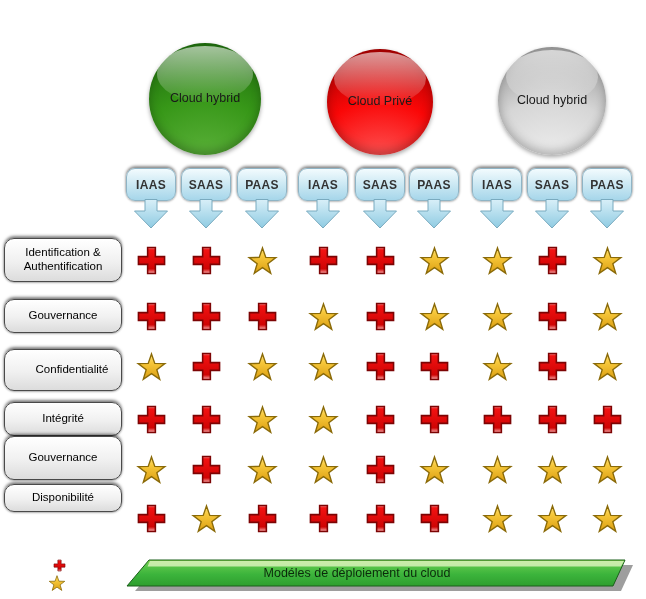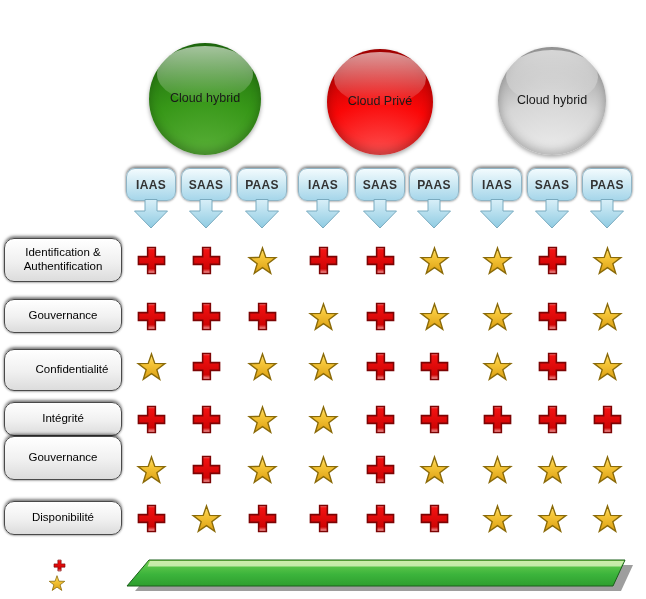--- a/index.html
+++ b/index.html
@@ -131,21 +131,21 @@
       <div class="tag-arrow" style="left: 589px; top: 199px;"><svg width="36" height="30" viewBox="0 0 36 30">
     <path d="M12 0.5 H24 V12 H34.5 L18 29 L1.5 12 H12 Z" fill="url(#gradArrow)" stroke="#79aabf" stroke-width="1"></path>
   </svg></div>
     </div>
   <div id="rows-layer">
       <div class="row-label" style="top: 238px; height: 44px;">Identification &amp; Authentification</div>
       <div class="row-label" style="top: 299px; height: 34px;">Gouvernance</div>
       <div class="row-label" style="top: 349px; height: 42px; padding-left: 24px;">Confidentialité</div>
       <div class="row-label" style="top: 402px; height: 34px;">Intégrité</div>
       <div class="row-label" style="top: 436px; height: 44px;">Gouvernance</div>
-      <div class="row-label" style="top: 501px; height: 34px;">Disponibilité</div>
+      <div class="row-label" style="top: 484px; height: 28px;">Disponibilité</div>
     </div>
   <div id="grid-layer">
       <div class="grid-icon" style="left: 135.5px; top: 244.5px;"><svg class="grid-svg" width="31" height="31" viewBox="0 0 32 32">
     <path d="M12 2.5 H20 V12 H29.5 V20 H20 V29.5 H12 V20 H2.5 V12 H12 Z" fill="url(#gradCross)" stroke="#7c0404" stroke-width="1.6" stroke-linejoin="miter"></path>
   </svg></div>
       <div class="grid-icon" style="left: 190.5px; top: 244.5px;"><svg class="grid-svg" width="31" height="31" viewBox="0 0 32 32">
     <path d="M12 2.5 H20 V12 H29.5 V20 H20 V29.5 H12 V20 H2.5 V12 H12 Z" fill="url(#gradCross)" stroke="#7c0404" stroke-width="1.6" stroke-linejoin="miter"></path>
   </svg></div>
       <div class="grid-icon" style="left: 246.5px; top: 244.5px;"><svg class="grid-svg" width="31" height="31" viewBox="0 0 32 32">
     <polygon points="16,3 19.4,12.8 29.8,13 21.5,19.3 24.5,29.2 16,23.3 7.5,29.2 10.5,19.3 2.2,13 12.6,12.8" fill="url(#gradStar)" stroke="#8a6a08" stroke-width="1.4" stroke-linejoin="miter"></polygon>
@@ -305,20 +305,21 @@
   </svg></div>
     </div>
 
   <div id="banner-wrap">
     <svg width="556" height="51" viewBox="0 0 556 51">
       <polygon points="67,17 543,17 531,43 45,43" fill="#3d3d3d" opacity="0.5"></polygon>
       <polygon points="59,12 535,12 523,38 37,38" fill="url(#gradBanner)" stroke="#1a5f1a" stroke-width="1"></polygon>
       <polygon points="60,13 534,13 531,18.5 57.5,18.5" fill="#d8f1ba" opacity="0.85"></polygon>
     </svg>
   </div>
+  <div id="banner-label">Modéles de déploiement du cloud</div>
 
   <div id="legend-layer">
       <div class="legend-icon" style="left: 53px; top: 558px; width: 13px; height: 13px;"><svg class="grid-svg" width="13" height="13" viewBox="0 0 32 32">
     <path d="M12 2.5 H20 V12 H29.5 V20 H20 V29.5 H12 V20 H2.5 V12 H12 Z" fill="url(#gradCross)" stroke="#7c0404" stroke-width="1.6" stroke-linejoin="miter"></path>
   </svg></div>
       <div class="legend-icon" style="left: 48px; top: 574px; width: 18px; height: 18px;"><svg class="grid-svg" width="18" height="18" viewBox="0 0 32 32">
     <polygon points="16,3 19.4,12.8 29.8,13 21.5,19.3 24.5,29.2 16,23.3 7.5,29.2 10.5,19.3 2.2,13 12.6,12.8" fill="url(#gradStar)" stroke="#8a6a08" stroke-width="1.4" stroke-linejoin="miter"></polygon>
   </svg></div>
     </div>
 </div>

